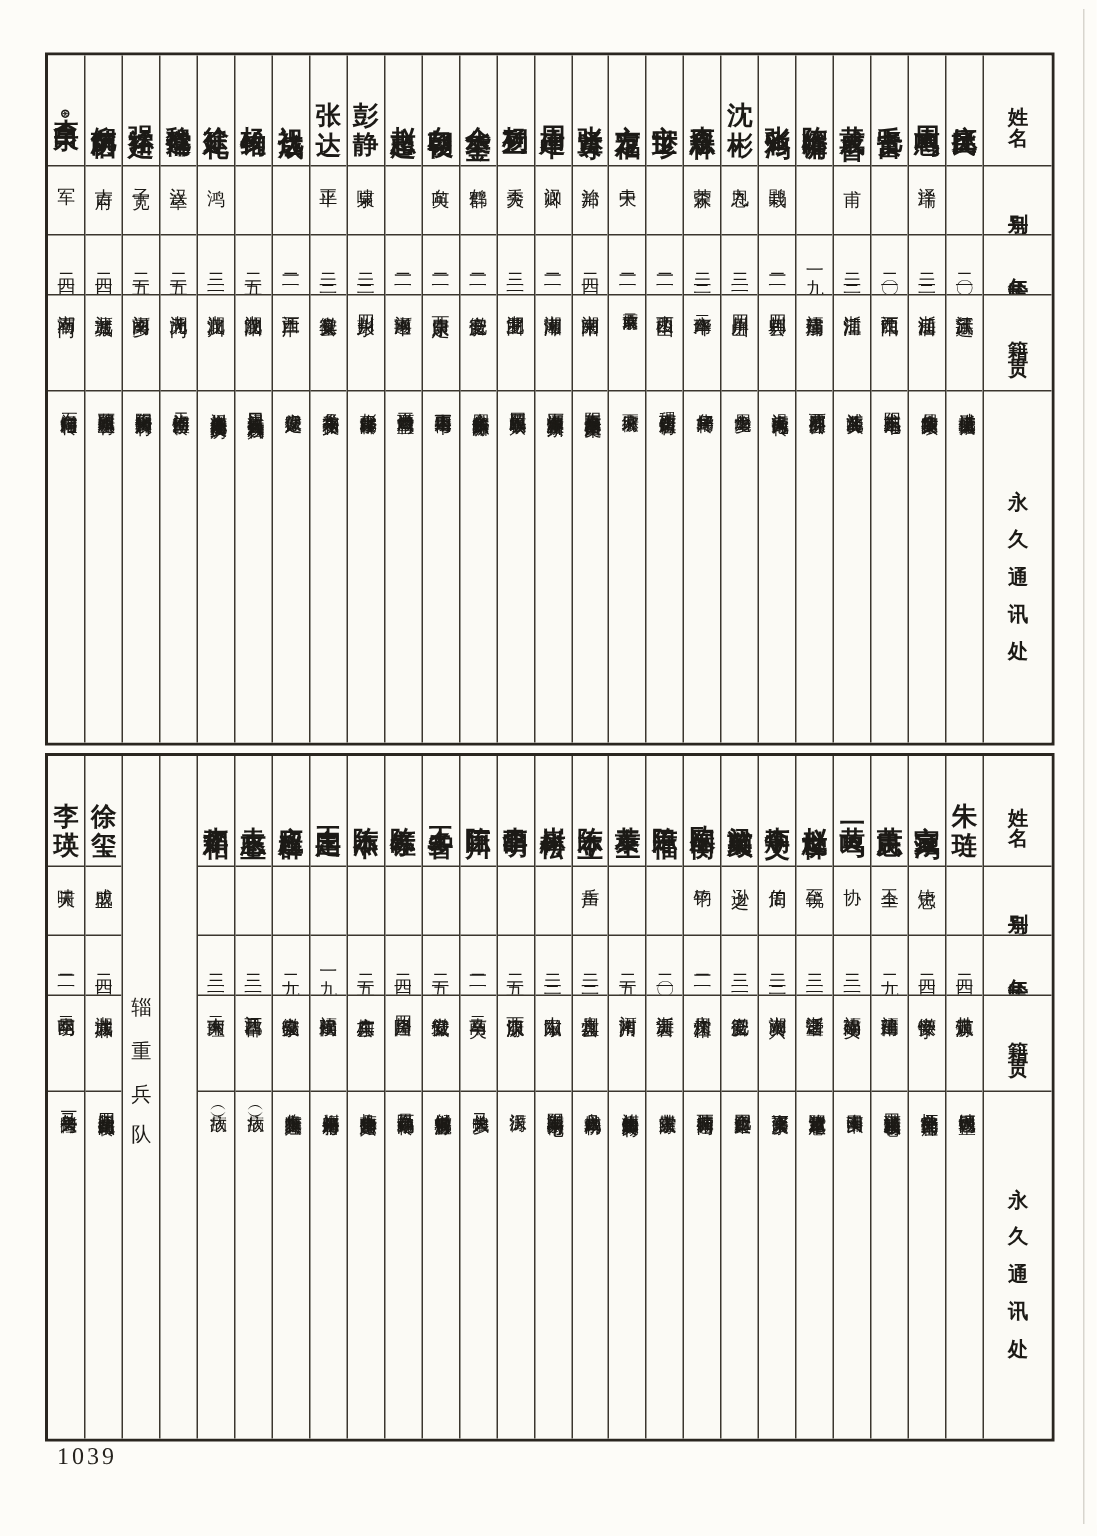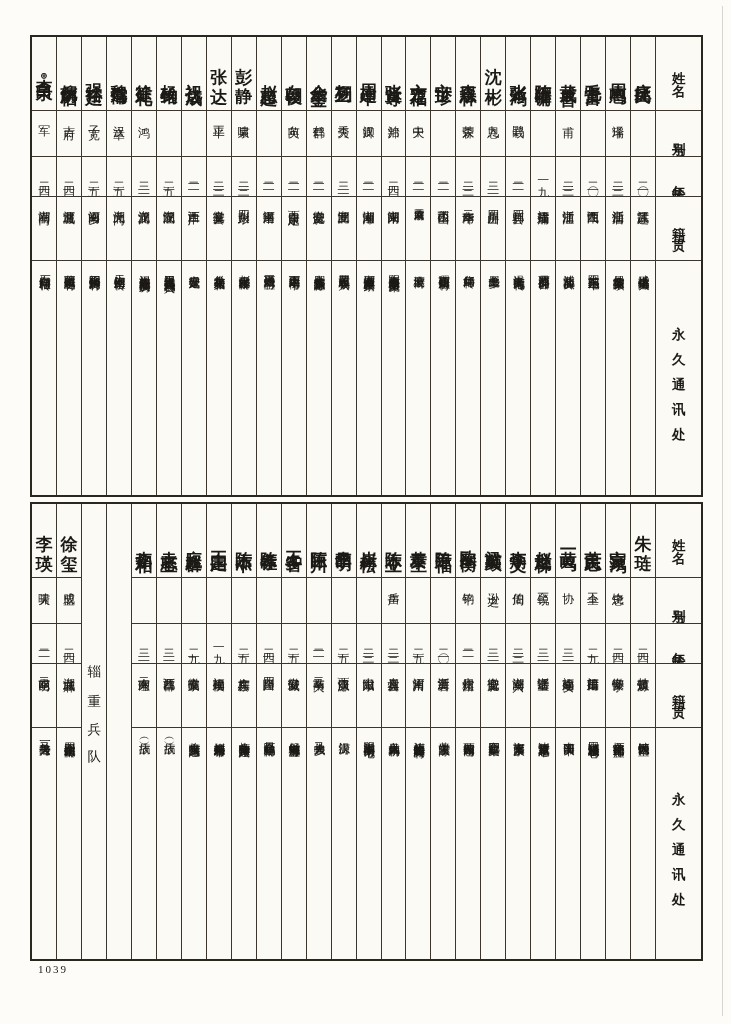--- a/index.html
+++ b/index.html
@@ -53,21 +53,21 @@
   .header-col .cell{align-items:center;}
   .header-col .vtext{font-size:13.5px;font-weight:bold;}
   .hdr-name .vtext{letter-spacing:1.0em;}
   .hdr-alias .vtext{letter-spacing:0.2em;}
   .hdr-age .vtext{letter-spacing:0.15em;}
   .hdr-native .vtext{letter-spacing:0.9em;}
   .hdr-address .vtext{letter-spacing:1.85em;}
   .unit-cell{align-items:flex-start;padding-top:150px;}
   .unit-cell .vtext{font-size:13.5px;letter-spacing:2.1em;}
   .page-number{
-    position:absolute;left:38px;top:963px;font-size:11px;
+    position:absolute;left:38px;top:963px;font-size:16px;
     letter-spacing:2px;color:#26231e;
     font-family:"Liberation Serif","DejaVu Serif",serif;
   }
 </style>
 </head>
 <body>
 
 <div class="page">
 
   <div class="table" id="table-top">

